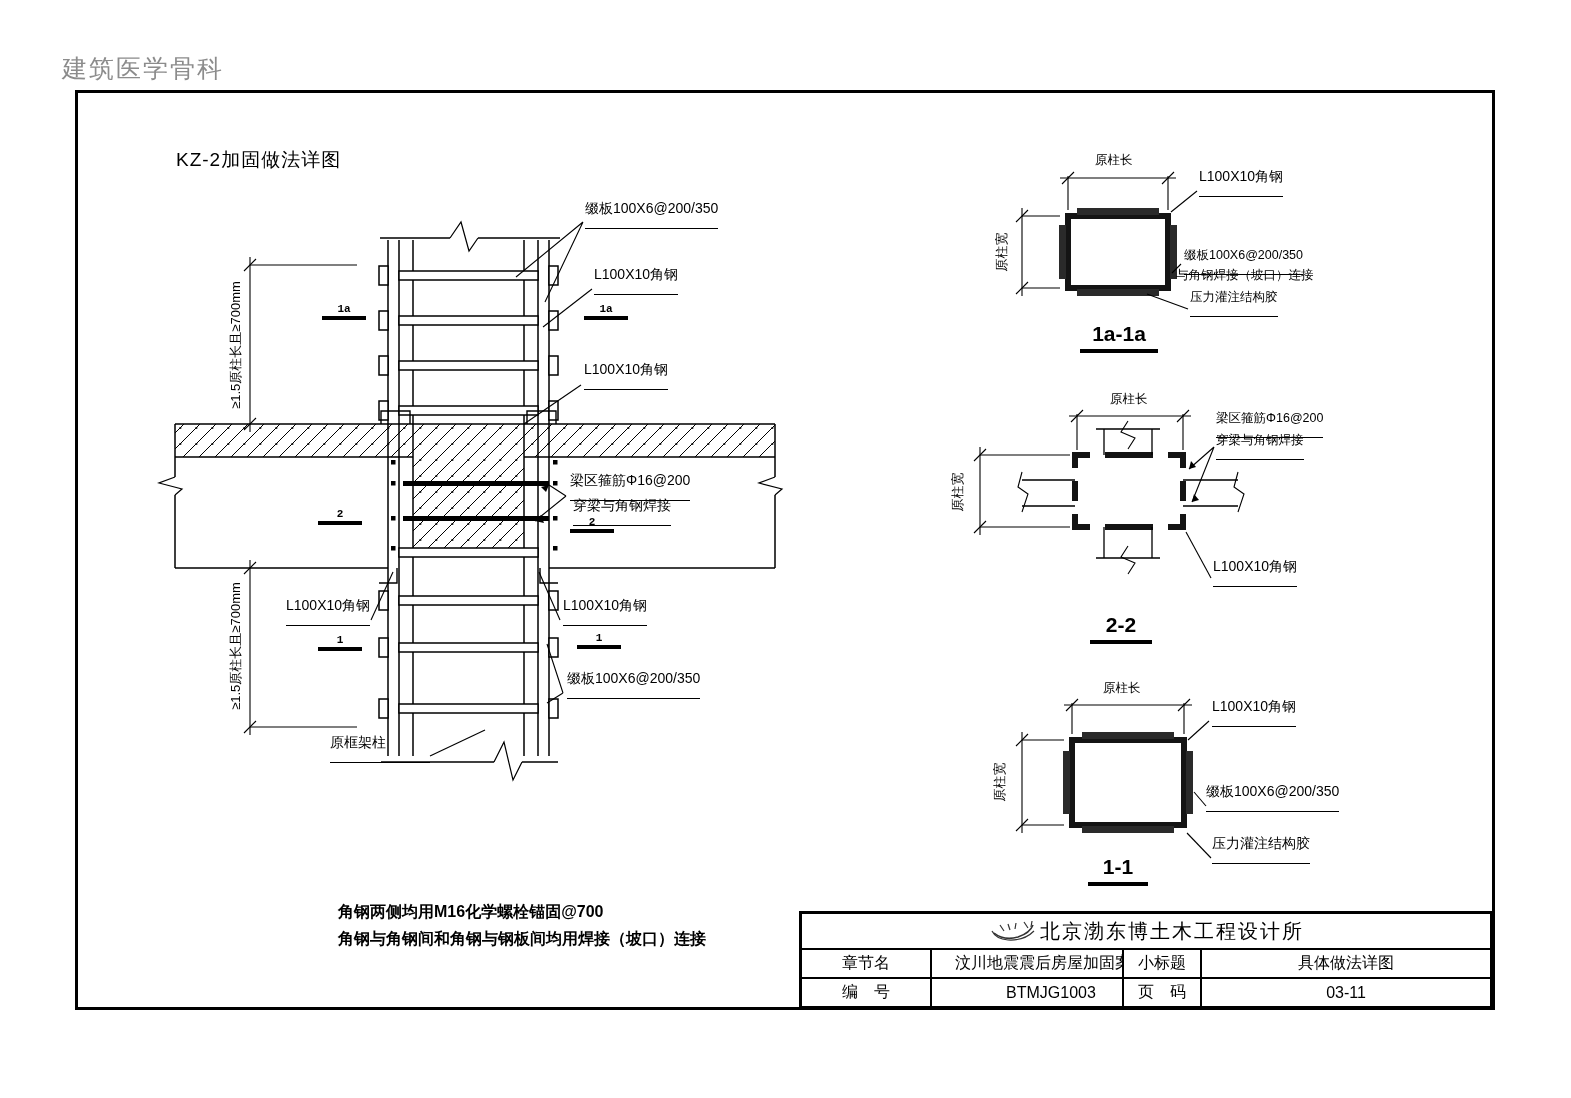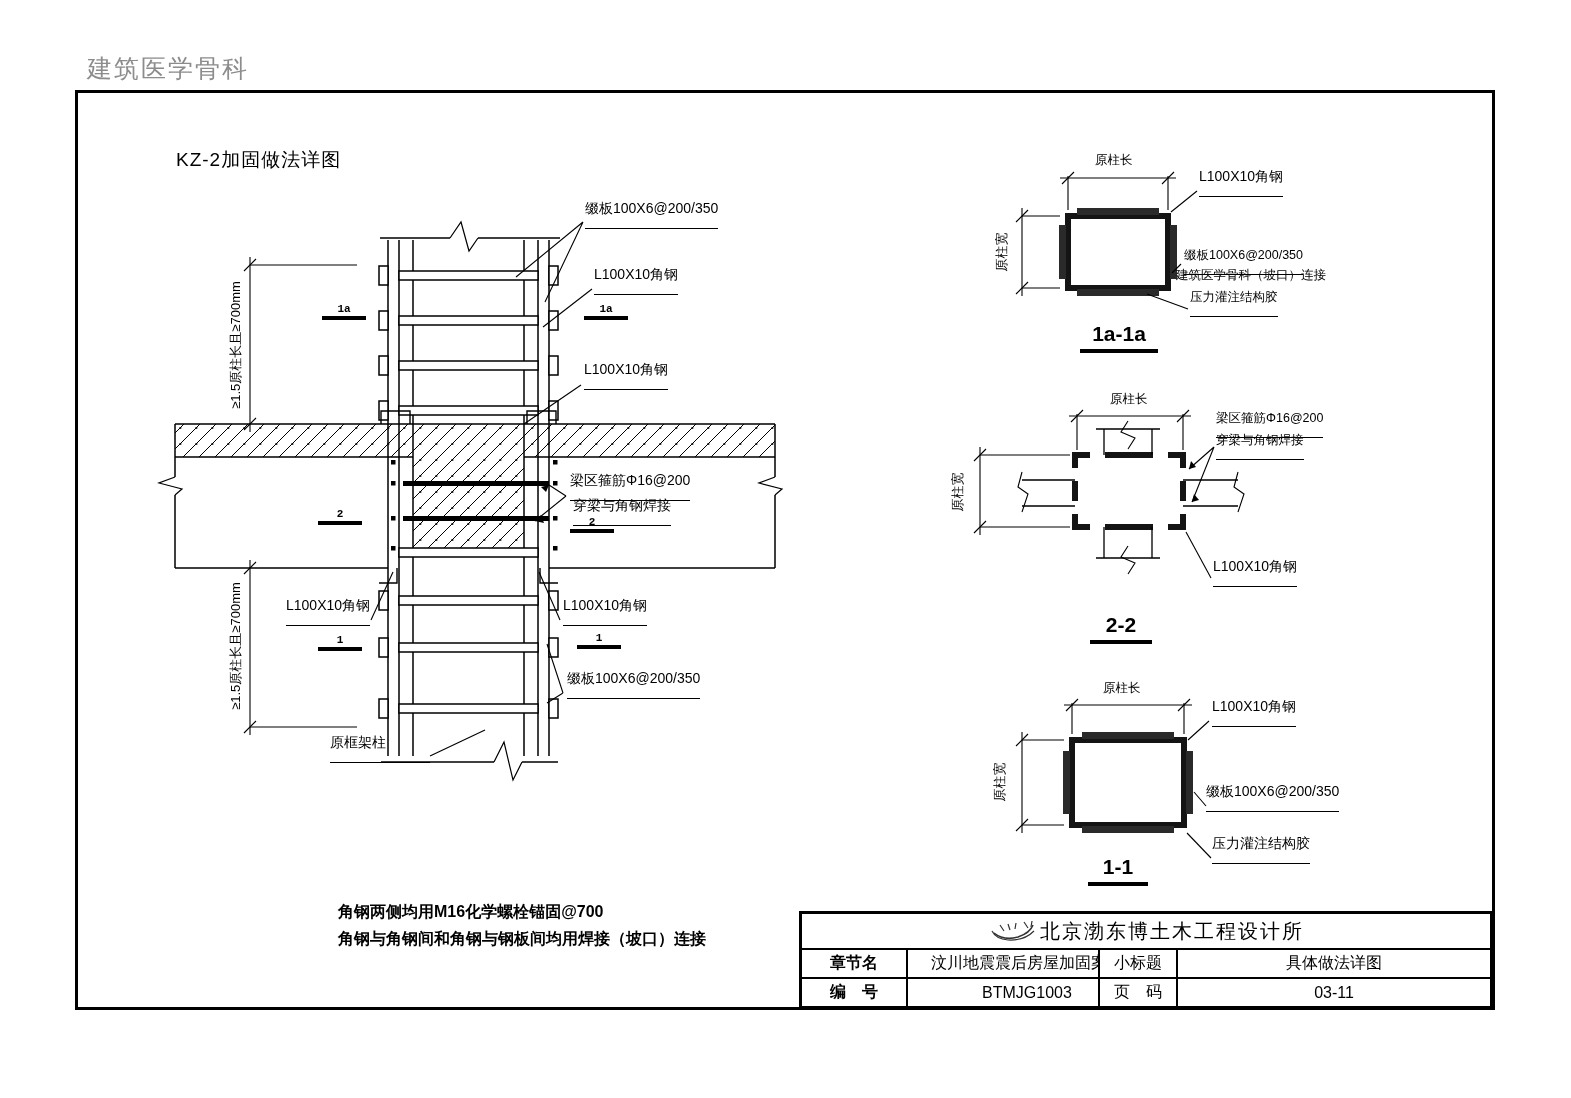--- a/index.html
+++ b/index.html
@@ -8,36 +8,36 @@
   #linework{position:absolute;left:0;top:0;}
   .lbl{position:absolute;font-size:14px;line-height:1.15;white-space:nowrap;color:#000;}
   .ul{border-bottom:1.5px solid #000;padding-bottom:12px;}
   .sm{font-size:12.5px;}
   .rot{transform:translate(-50%,-50%) rotate(-90deg);transform-origin:center center;font-size:13px;}
   .marker{position:absolute;text-align:center;font-weight:bold;font-size:11px;
           font-family:Liberation Mono, monospace;}
   .marker .bar{height:4px;background:#000;margin-top:1px;}
   .sec-title{position:absolute;text-align:center;font-weight:bold;font-size:21px;}
   .sec-title .bar{height:3.5px;background:#000;margin-top:3px;}
-  .outside-header{position:absolute;left:87px;top:52px;font-size:25px;letter-spacing:2px;
+  .outside-header{position:absolute;left:62px;top:52px;font-size:25px;letter-spacing:2px;
           color:#8c8c8c;font-family:"Liberation Serif", serif;}
   .sheet-title{position:absolute;left:176px;top:147px;font-size:19px;letter-spacing:1px;}
   .main-title{position:absolute;left:338px;top:841px;width:292px;text-align:center;}
   .main-title .txt{font-size:27px;font-weight:bold;letter-spacing:2px;}
   .main-title .bar{height:5px;background:#000;margin-top:7px;}
   .notes{position:absolute;left:338px;top:898px;font-size:16px;line-height:27px;font-weight:bold;}
   
   .tb{position:absolute;left:799px;top:911px;width:694px;height:98px;border:3px solid #000;
       box-sizing:border-box;display:flex;flex-direction:column;}
   .tb-head{height:34px;display:flex;align-items:center;justify-content:center;gap:0;
       font-size:20px;letter-spacing:2px;}
   .tb-row{flex:1;display:flex;border-top:2px solid #000;align-items:stretch;font-size:16px;}
   .tb-cell{display:flex;align-items:center;justify-content:center;box-sizing:border-box;
       white-space:nowrap;overflow:hidden;}
-  .c1{width:104px;font-weight:bold;}
+  .c1{width:128px;}
   .c2{width:192px;border-left:2px solid #000;padding-left:48px;}
   .c3{width:78px;border-left:2px solid #000;}
   .c4{flex:1;border-left:2px solid #000;}
   .frame{position:absolute;left:75px;top:90px;width:1420px;height:920px;
       border:3px solid #000;box-sizing:border-box;}
 </style>
 </head>
 <body>
 
 <div id="sheet">
@@ -272,21 +272,21 @@
 
   <div class="notes">
     <div>角钢两侧均用M16化学螺栓锚固@700</div>
     <div>角钢与角钢间和角钢与钢板间均用焊接（坡口）连接</div>
   </div>
 
   <div class="lbl sm" style="left:1095px;top:153px;">原柱长</div>
   <div class="lbl rot" style="left:1002px;top:252px;">原柱宽</div>
   <div class="lbl ul" style="left:1199px;top:168px;">L100X10角钢</div>
   <div class="lbl sm ul" style="left:1184px;top:248px;">缀板100X6@200/350</div>
-  <div class="lbl sm" style="left:1176px;top:268px;">建筑医学骨科（坡口）连接</div>
+  <div class="lbl sm" style="left:1176px;top:268px;">与角钢焊接（坡口）连接</div>
   <div class="lbl sm ul" style="left:1190px;top:290px;">压力灌注结构胶</div>
   <div class="sec-title" style="left:1080px;top:322px;width:78px;"><span>1a-1a</span><div class="bar"></div></div>
 
   <div class="lbl sm" style="left:1110px;top:392px;">原柱长</div>
   <div class="lbl rot" style="left:958px;top:492px;">原柱宽</div>
   <div class="lbl sm ul" style="left:1216px;top:411px;">梁区箍筋Φ16@200</div>
   <div class="lbl sm ul" style="left:1216px;top:433px;">穿梁与角钢焊接</div>
   <div class="lbl ul" style="left:1213px;top:558px;">L100X10角钢</div>
   <div class="sec-title" style="left:1090px;top:613px;width:62px;"><span>2-2</span><div class="bar"></div></div>
 

